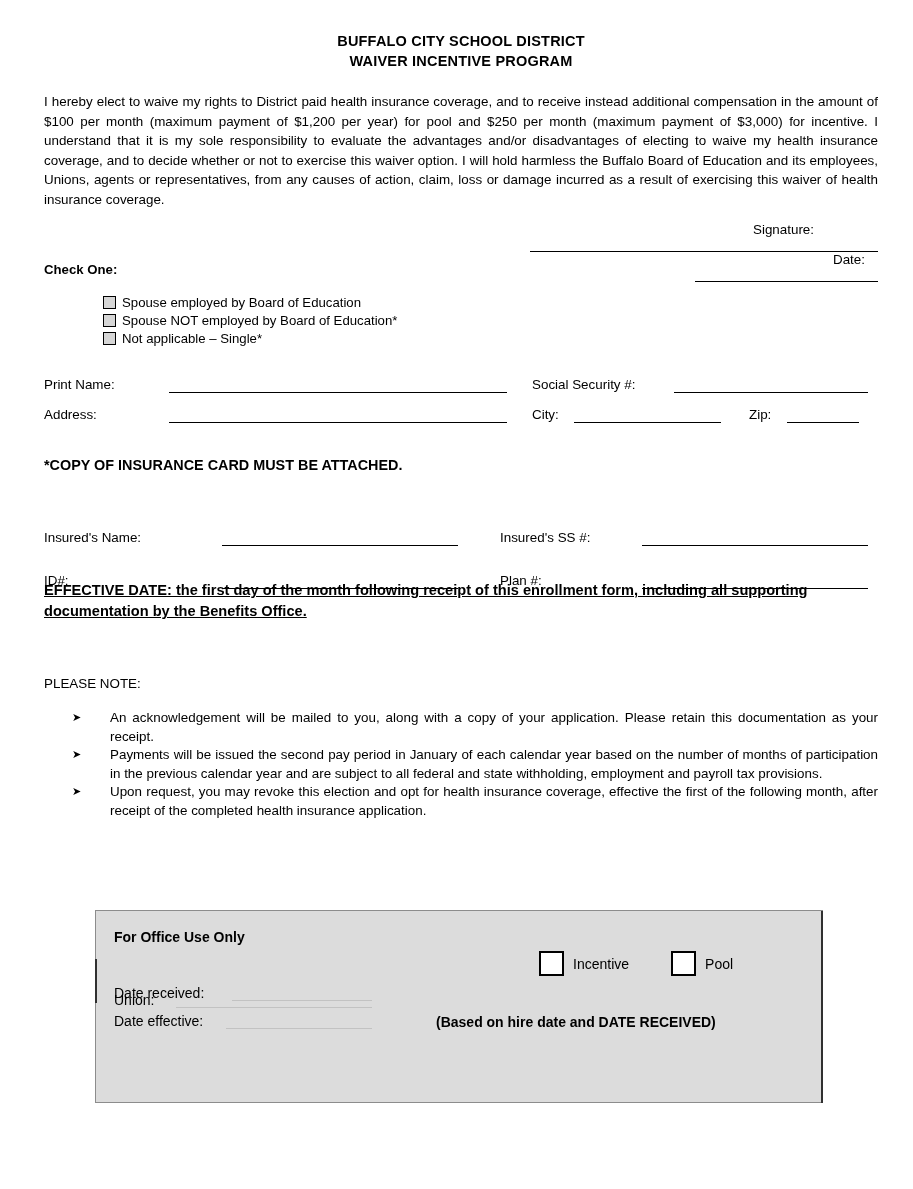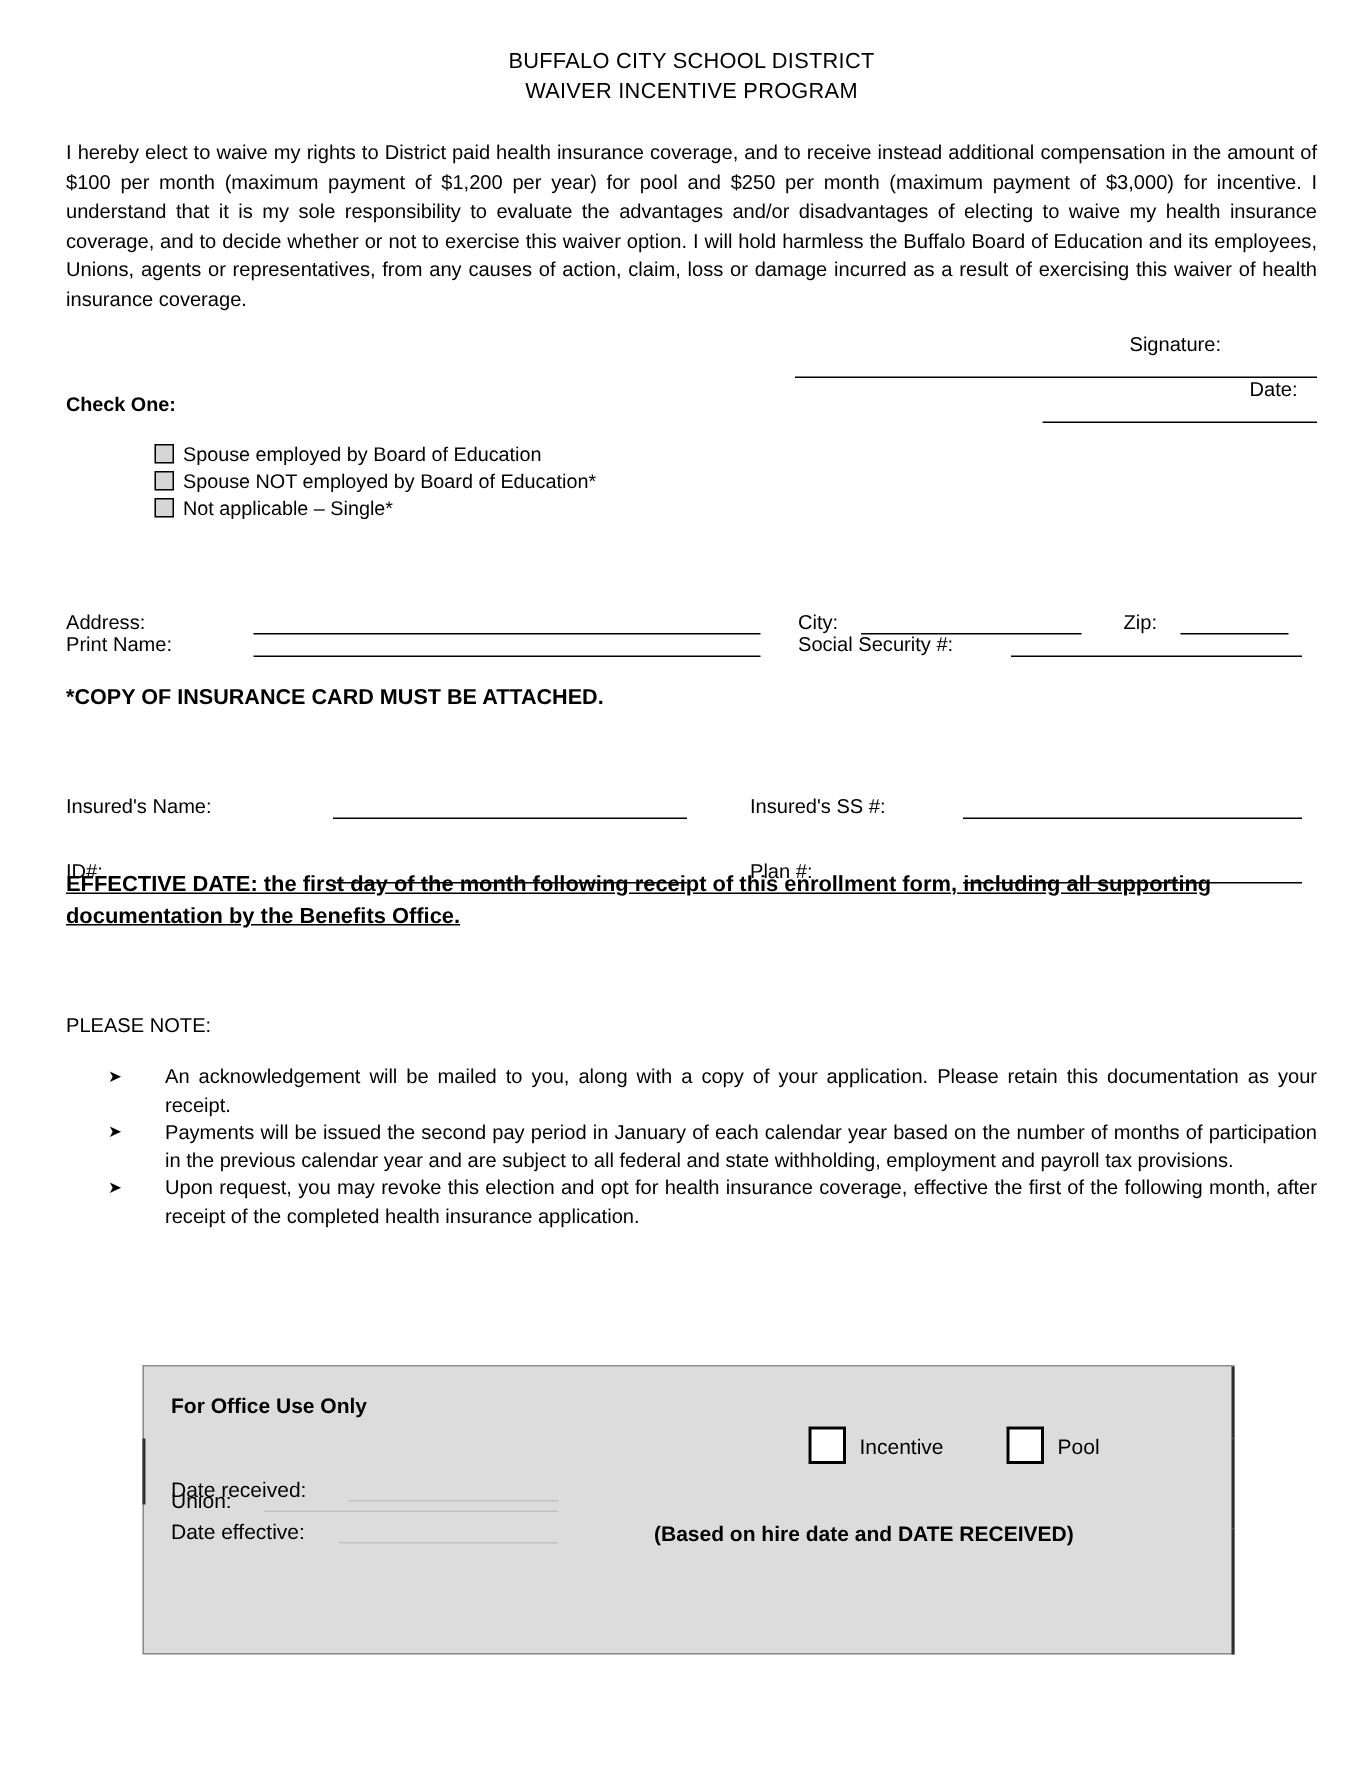--- a/index.html
+++ b/index.html
@@ -26,21 +26,21 @@
   
   .doc-header {
     position: absolute;
     left: 44px;
     top: 31px;
     width: 834px;
     text-align: center;
   }
   .doc-header .line {
     font-size: 14.5px;
-    font-weight: normal;
+    font-weight: bold;
     letter-spacing: 0.2px;
     line-height: 20px;
   }
 
   
   .intro {
     position: absolute;
     left: 44px;
     top: 92px;
     width: 834px;
@@ -101,21 +101,21 @@
     box-sizing: border-box;
     margin-right: 6px;
     flex: 0 0 auto;
   }
 
   
   #print-name-row { left: 44px; top: 377px; width: 834px; }
   #print-name-row .lbl-a { width: 125px; }
   #print-name-row .rule-a { width: 338px; }
   #print-name-row .gap-a  { width: 25px; }
-  #print-name-row .lbl-b { width: 142px; margin-top: 45px; }
+  #print-name-row .lbl-b { width: 142px; }
   #print-name-row .rule-b { width: 194px; }
 
   #address-row { left: 44px; top: 407px; width: 834px; }
   #address-row .lbl-a { width: 125px; }
   #address-row .rule-a { width: 338px; }
   #address-row .gap-a { width: 25px; }
   #address-row .lbl-c { width: 42px; }
   #address-row .rule-c { width: 147px; }
   #address-row .gap-c { width: 28px; }
   #address-row .lbl-z { width: 38px; }

